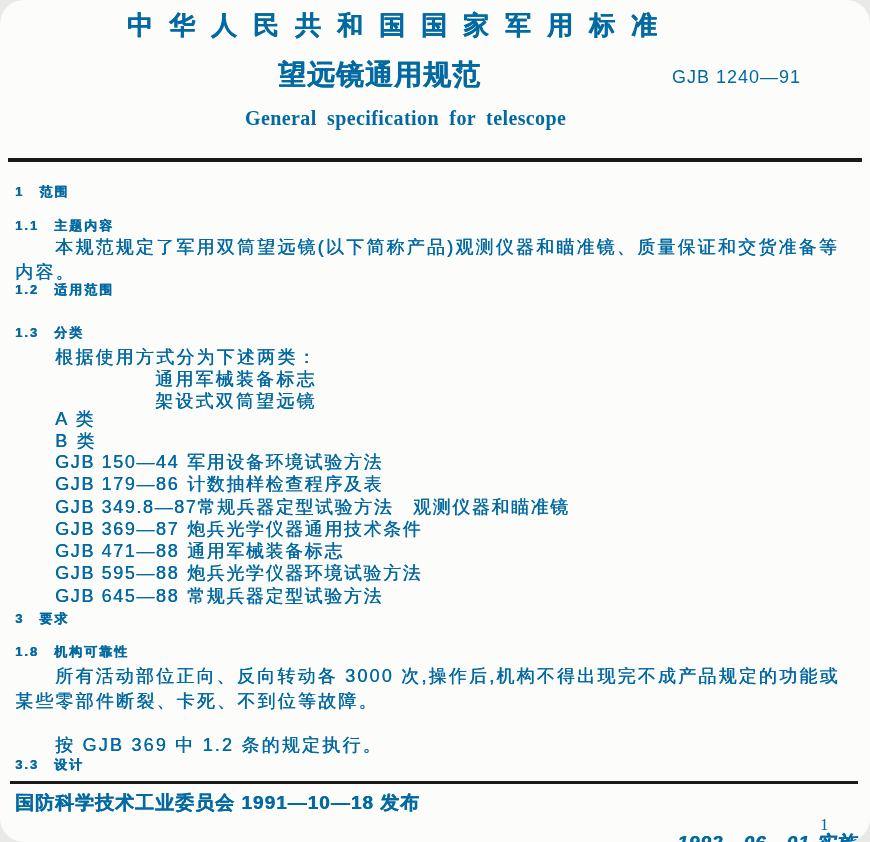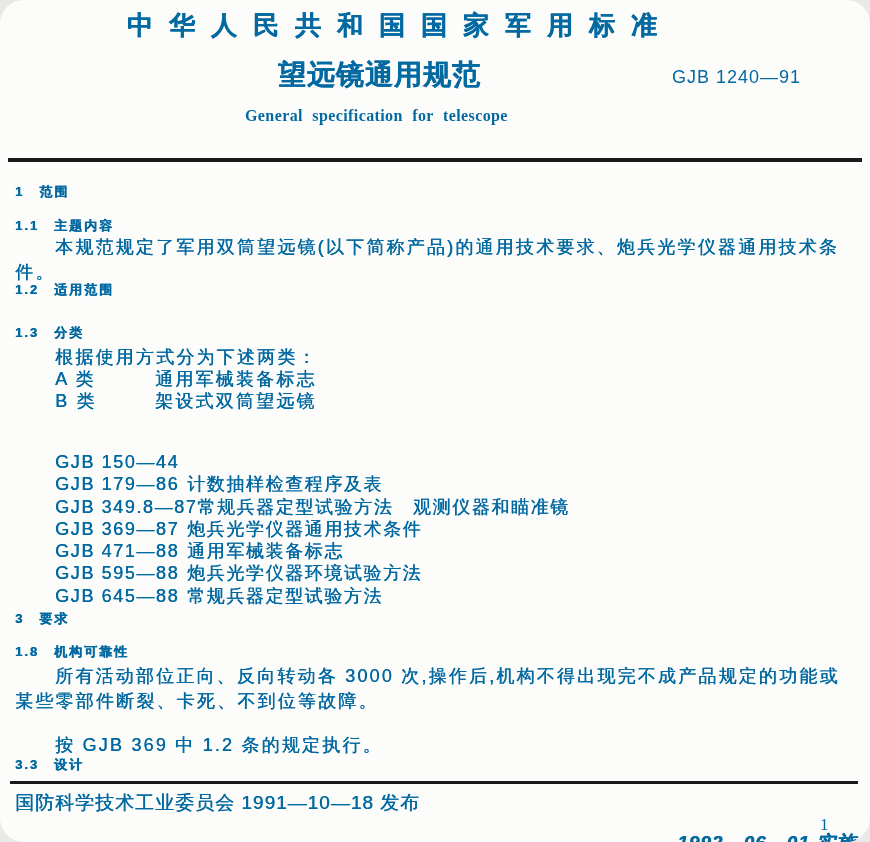--- a/index.html
+++ b/index.html
@@ -30,21 +30,21 @@
     text-shadow:0.6px 0 0 currentColor;
   }
   .std-no {
     position:absolute; left:672px; top:67px;
     font-size:18px; font-weight:normal;
     letter-spacing:1px; white-space:nowrap;
   }
   .title-en {
     position:absolute; left:245px; top:107px;
     font-family:"Liberation Serif","DejaVu Serif",serif;
-    font-size:16px; font-weight:bold;
+    font-size:20px; font-weight:bold;
     letter-spacing:0.4px; word-spacing:5px; white-space:nowrap;
   }
   .rule-top {
     position:absolute; left:8px; right:8px; top:158px;
     height:4px; background:#1a1a1a;
   }
   
   .blk { position:absolute; left:15px; width:841px; }
   .h1, .h2 {
     font-size:13px; font-weight:bold;
@@ -52,33 +52,33 @@
     text-shadow:0.5px 0 0 currentColor;
   }
   .para {
     font-size:18px; letter-spacing:2.2px;
     line-height:25px;
     text-shadow:0.45px 0 0 currentColor;
   }
   .indent { text-indent:40px; }
   .cls-row { display:flex; padding-left:40px; font-size:18px; letter-spacing:2.2px;
              line-height:22px; text-shadow:0.45px 0 0 currentColor; }
-  .cls-label { width:100px; flex:0 0 auto; }
+  .cls-label { width:100px; flex:0 0 auto;margin-top:40px; }
   .refs { padding-left:40px; }
   .ref-row { display:flex; font-size:18px; letter-spacing:1.6px;
              line-height:22.3px; text-shadow:0.45px 0 0 currentColor; }
   .ref-code { min-width:132px; flex:0 0 auto; }
   
   .rule-bottom {
     position:absolute; left:10px; right:12px; top:781px;
     height:3px; background:#1a1a1a;
   }
   .foot-issued {
     position:absolute; left:15px; top:790px;
-    font-size:19px; font-weight:normal; letter-spacing:1px; white-space:nowrap;
+    font-size:19px; font-weight:bold; letter-spacing:1px; white-space:nowrap;
     text-shadow:0.5px 0 0 currentColor;
   }
   .foot-effective {
     position:absolute; right:14px; top:830px;
     font-size:19px; font-weight:bold; letter-spacing:1px; white-space:nowrap;
     text-shadow:0.5px 0 0 currentColor;
     font-style:italic;
   }
   .page-no {
     position:absolute; left:820px; top:815px;
@@ -92,37 +92,38 @@
 <div class="page">
 
   <div class="std-class">中华人民共和国国家军用标准</div>
   <div class="doc-title">望远镜通用规范</div>
   <div class="std-no">GJB 1240—91</div>
   <div class="title-en">General specification for telescope</div>
   <div class="rule-top"></div>
 
   <div class="blk h1" style="top:183px">1　范围</div>
   <div class="blk h2" style="top:217px">1.1　主题内容</div>
-  <div class="blk para indent" style="top:235px">本规范规定了军用双筒望远镜(以下简称产品)的通用技术要求、炮兵光学仪器通用技术条件。</div>
+  <div class="blk para indent" style="top:235px">本规范规定了军用双筒望远镜(以下简称产品)观测仪器和瞄准镜、质量保证和交货准备等内容。</div>
   <div class="blk h2" style="top:281px">1.2　适用范围</div>
   <div class="blk h2" style="top:324px">1.3　分类</div>
   <div class="blk para indent" style="top:345px">根据使用方式分为下述两类：</div>
 
   <div class="blk cls-row" style="top:368px">
     <span class="cls-label">A 类</span>
     <span class="cls-desc">通用军械装备标志</span>
   </div>
   <div class="blk cls-row" style="top:390px">
     <span class="cls-label">B 类</span>
     <span class="cls-desc">架设式双筒望远镜</span>
   </div>
 
   <div class="blk refs" style="top:451px">
     <div class="ref-row">
       <span class="ref-code">GJB 150—44</span>
+      <span class="ref-title">军用设备环境试验方法</span>
     </div>
     <div class="ref-row">
       <span class="ref-code">GJB 179—86</span>
       <span class="ref-title">计数抽样检查程序及表</span>
     </div>
     <div class="ref-row">
       <span class="ref-code">GJB 349.8—87</span>
       <span class="ref-title">常规兵器定型试验方法　观测仪器和瞄准镜</span>
     </div>
     <div class="ref-row">

